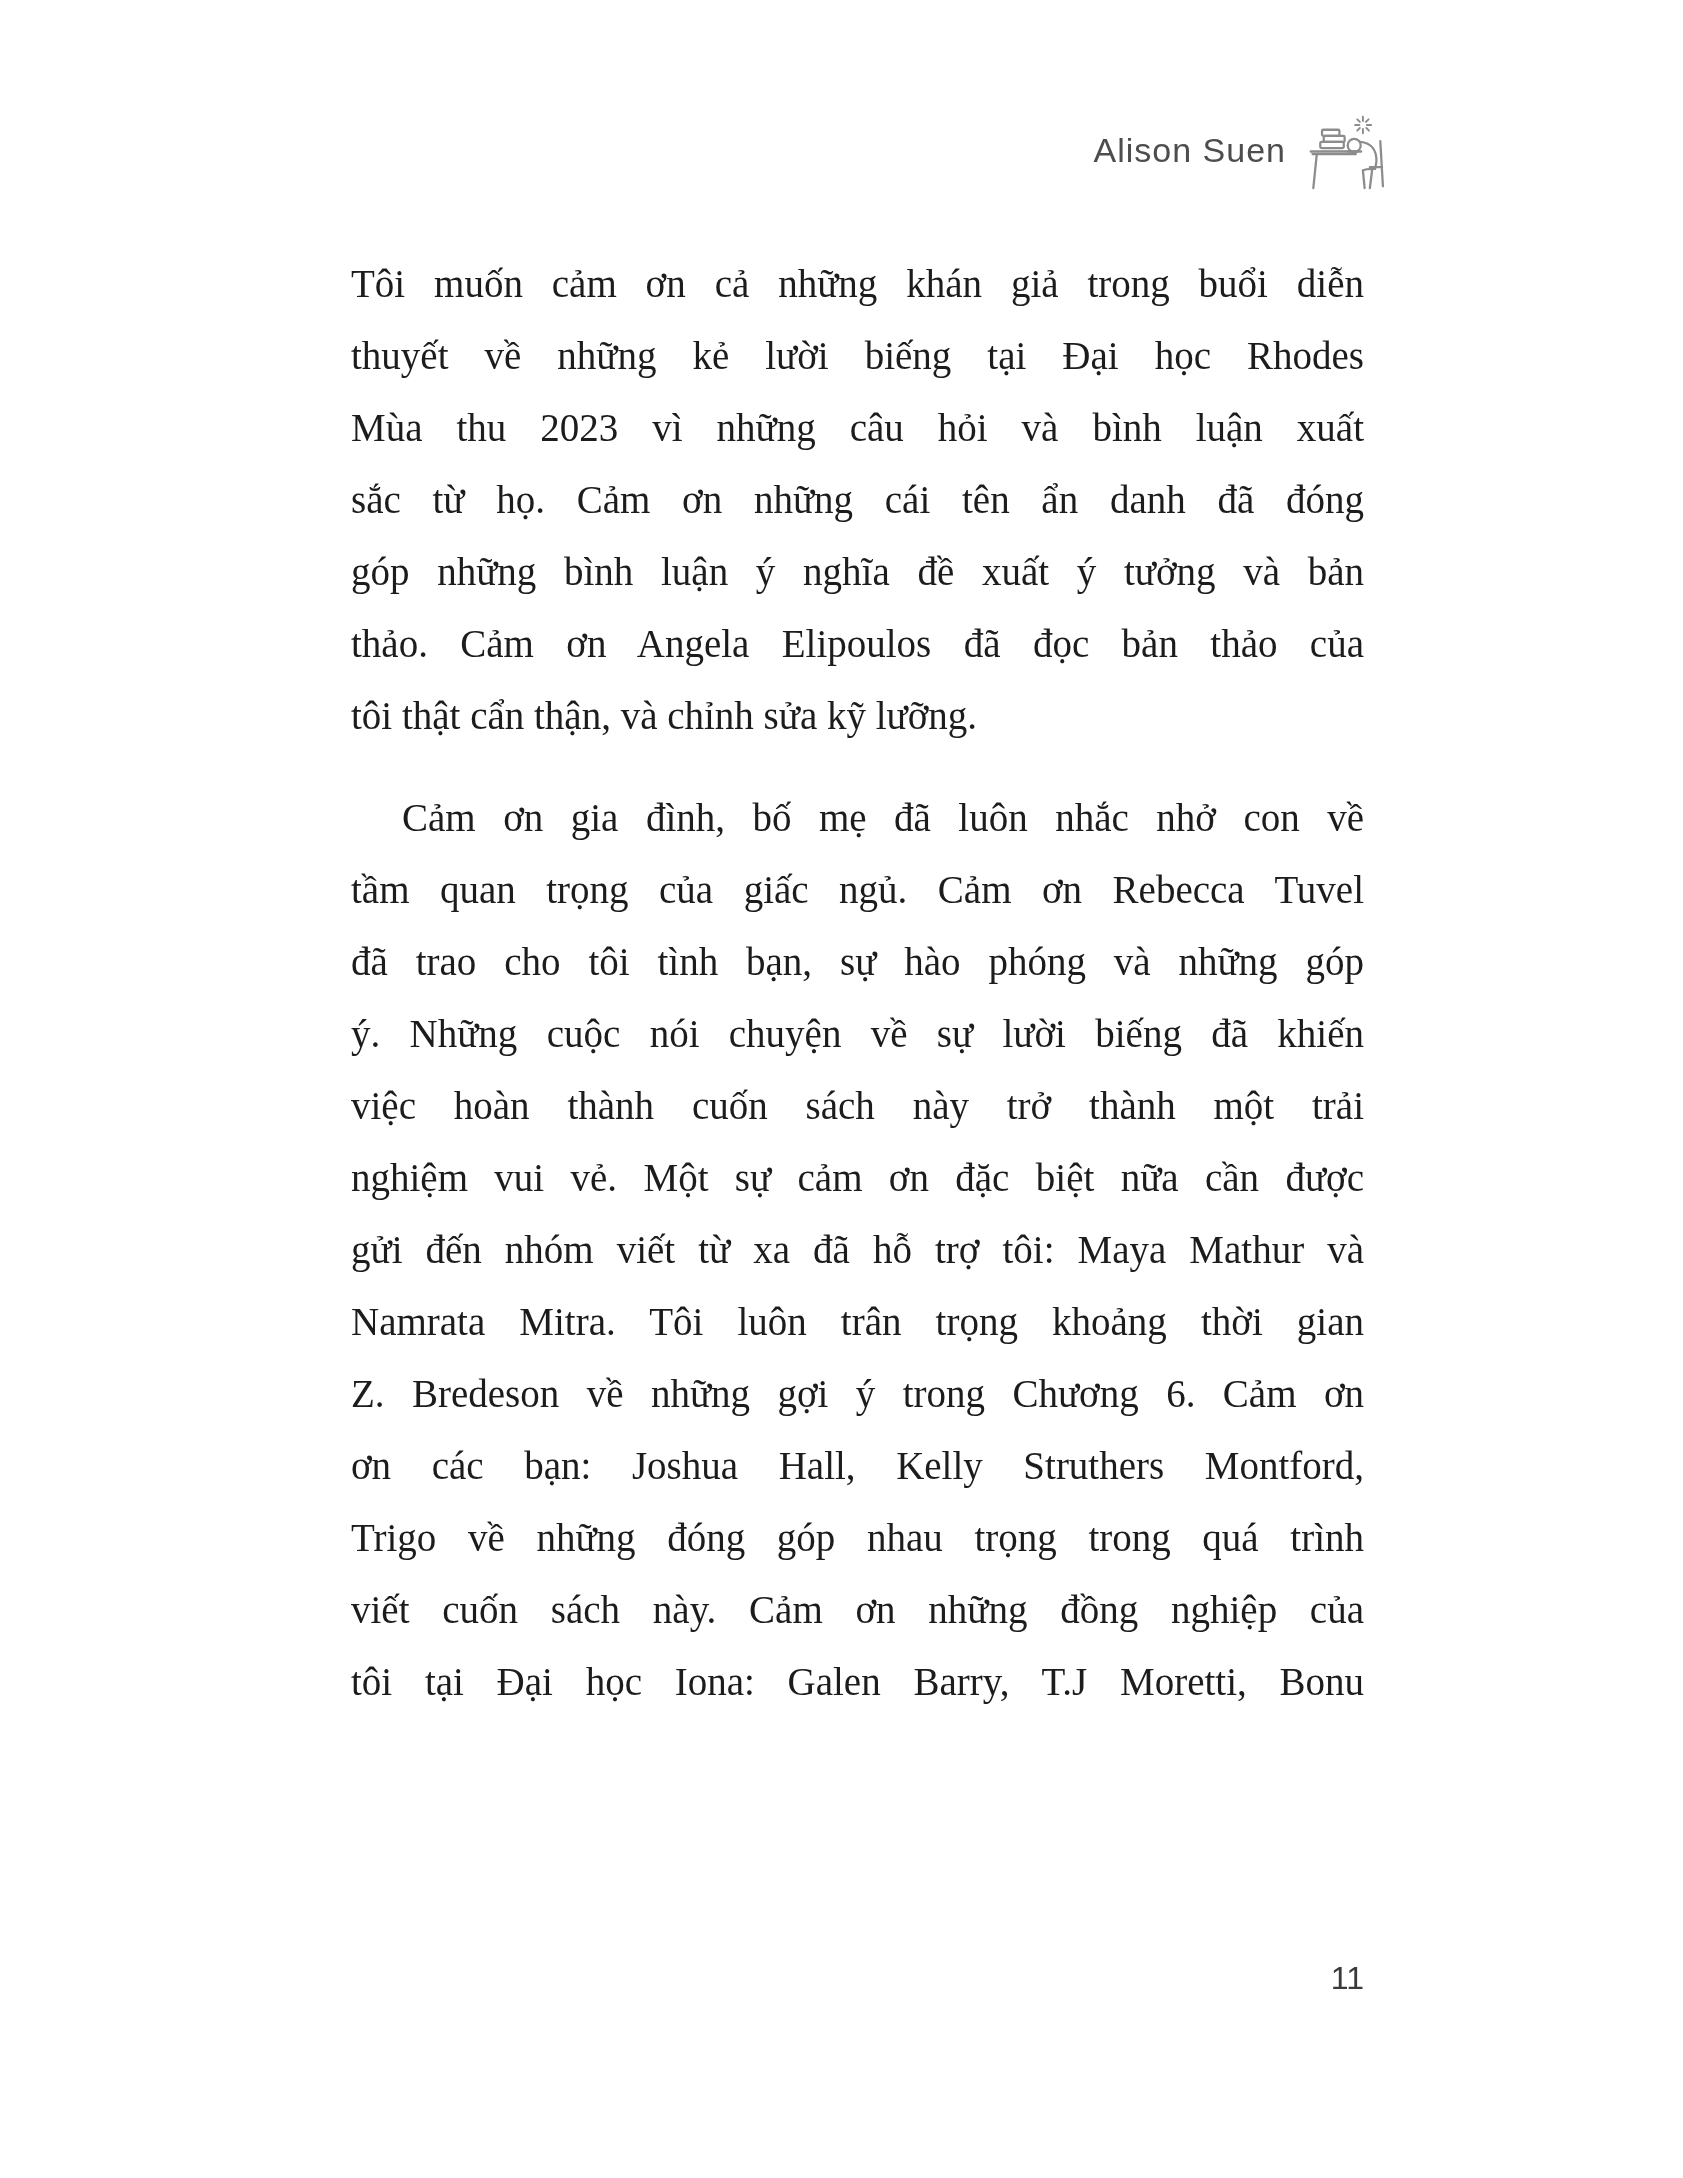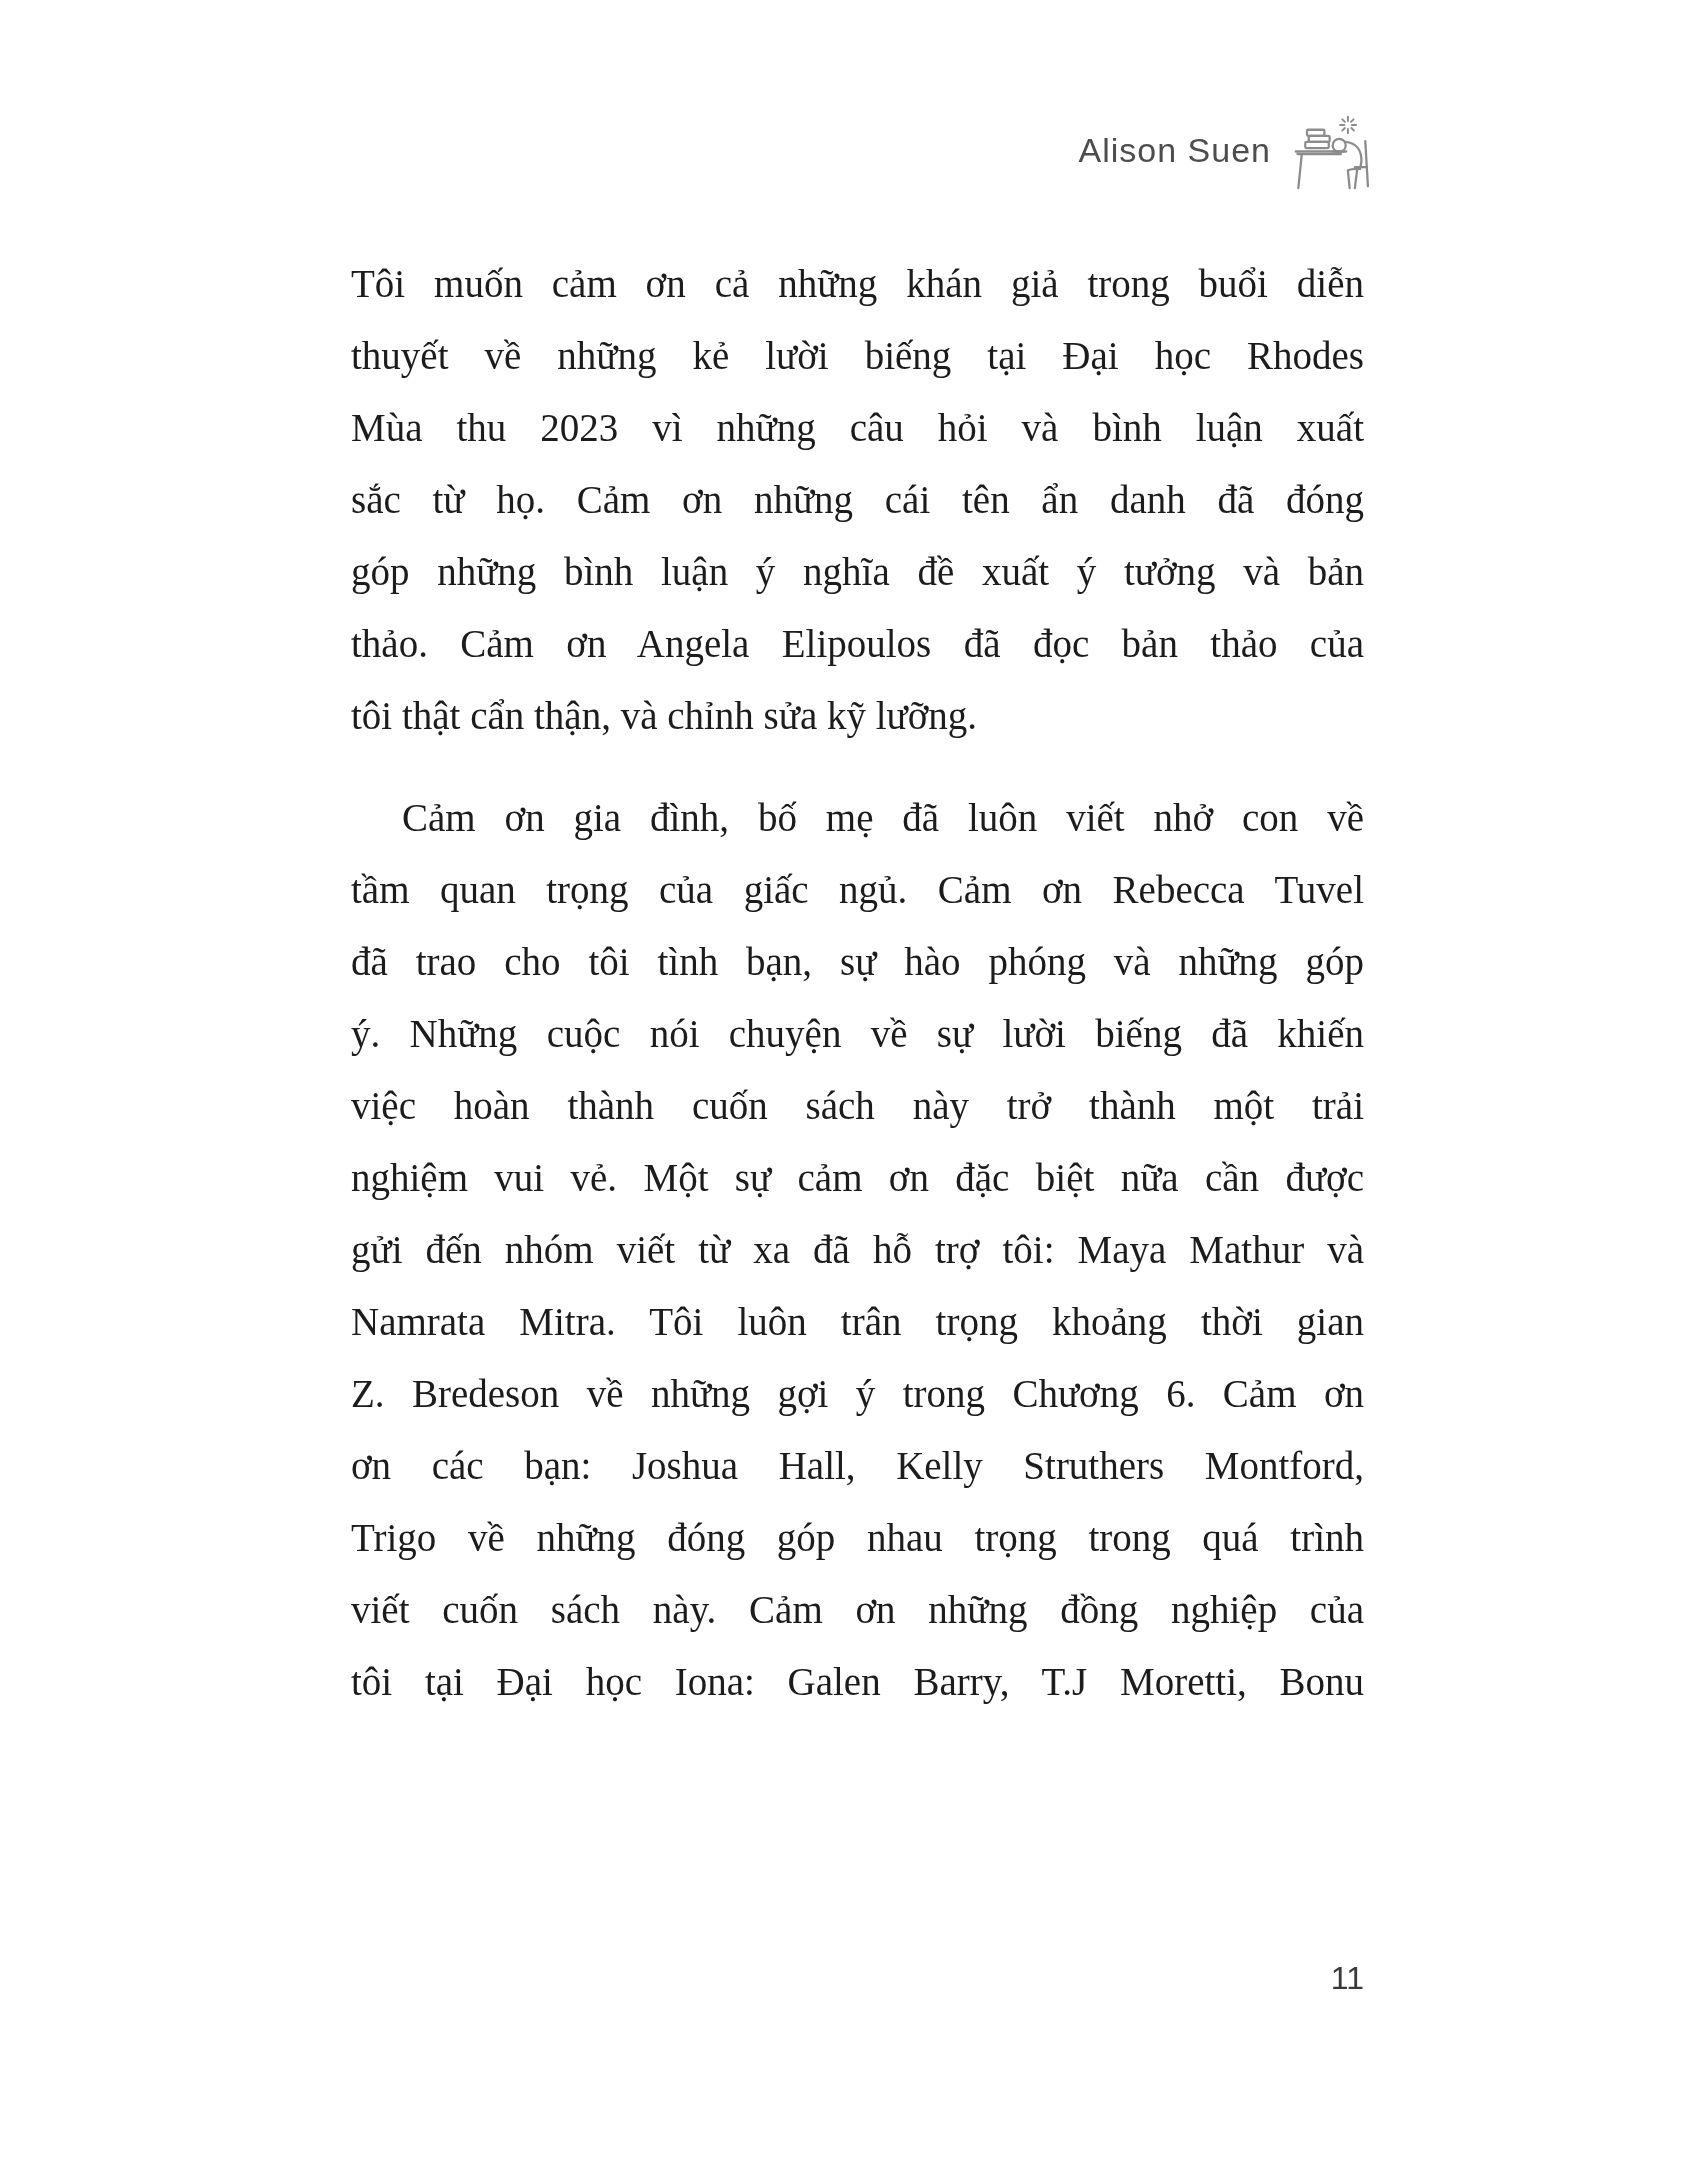--- a/index.html
+++ b/index.html
@@ -11,21 +11,21 @@
     position: relative;
     width: 1683px;
     height: 2178px;
     background: #ffffff;
     overflow: hidden;
     font-family: "Liberation Serif", "DejaVu Serif", serif;
   }
   .header {
     position: absolute;
     top: 111px;
-    right: 309px;
+    right: 294px;
     display: flex;
     align-items: center;
     gap: 16px;
   }
   .author-name {
     font-family: "Liberation Sans", "DejaVu Sans", sans-serif;
     font-weight: 300;
     font-size: 34px;
     letter-spacing: 1px;
     color: #4d4d4d;
@@ -128,21 +128,21 @@
       <div class="paragraph">
         <div class="line">Tôi muốn cảm ơn cả những khán giả trong buổi diễn</div>
         <div class="line">thuyết về những kẻ lười biếng tại Đại học Rhodes</div>
         <div class="line">Mùa thu 2023 vì những câu hỏi và bình luận xuất</div>
         <div class="line">sắc từ họ. Cảm ơn những cái tên ẩn danh đã đóng</div>
         <div class="line">góp những bình luận ý nghĩa đề xuất ý tưởng và bản</div>
         <div class="line">thảo. Cảm ơn Angela Elipoulos đã đọc bản thảo của</div>
         <div class="line last">tôi thật cẩn thận, và chỉnh sửa kỹ lưỡng.</div>
       </div>
       <div class="paragraph">
-        <div class="line indent">Cảm ơn gia đình, bố mẹ đã luôn viết nhở con về</div>
+        <div class="line indent">Cảm ơn gia đình, bố mẹ đã luôn nhắc nhở con về</div>
         <div class="line">tầm quan trọng của giấc ngủ. Cảm ơn Rebecca Tuvel</div>
         <div class="line">đã trao cho tôi tình bạn, sự hào phóng và những góp</div>
         <div class="line">ý. Những cuộc nói chuyện về sự lười biếng đã khiến</div>
         <div class="line">việc hoàn thành cuốn sách này trở thành một trải</div>
         <div class="line">nghiệm vui vẻ. Một sự cảm ơn đặc biệt nữa cần được</div>
         <div class="line">gửi đến nhóm viết từ xa đã hỗ trợ tôi: Maya Mathur và</div>
         <div class="line">Namrata Mitra. Tôi luôn trân trọng khoảng thời gian</div>
         <div class="line">Z. Bredeson về những gợi ý trong Chương 6. Cảm ơn</div>
         <div class="line">ơn các bạn: Joshua Hall, Kelly Struthers Montford,</div>
         <div class="line">Trigo về những đóng góp nhau trọng trong quá trình</div>

